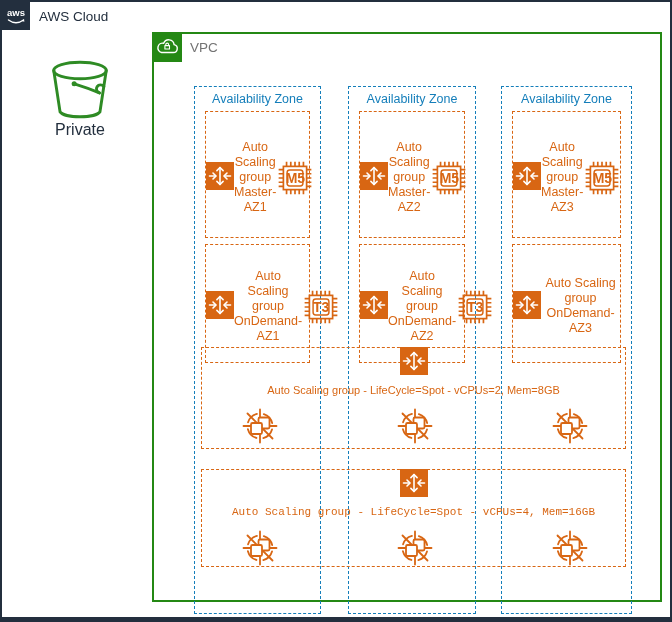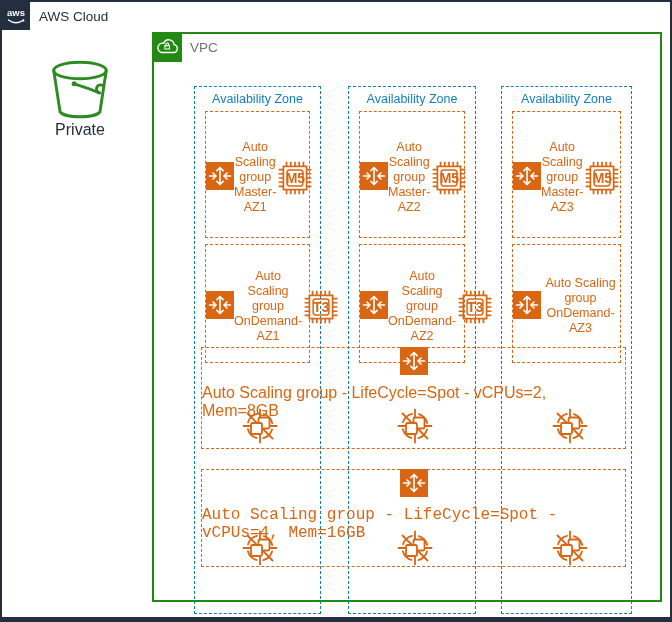--- a/index.html
+++ b/index.html
@@ -28,22 +28,22 @@
   .asg-icon{width:28px;height:28px;margin-top:3px;flex:none;}
   .group-label{margin-top:5px;text-align:center;font-size:12.5px;line-height:15px;color:#D86613;}
   .chip{position:relative;width:38px;height:38px;margin-top:7px;flex:none;}
   .chip svg{position:absolute;inset:0;width:100%;height:100%;}
   .chip-label{position:absolute;inset:0;display:flex;align-items:center;justify-content:center;
               font-size:14px;font-weight:bold;color:#D86613;}
   
   .spot-box{position:absolute;left:47px;width:425px;border:1.5px dashed #D86613;box-sizing:border-box;}
   .spot1{top:313px;height:102px;} .spot2{top:435px;height:98px;font-family:Liberation Mono, monospace;}
   .spot-asg{position:absolute;left:calc(50% - 14px);top:-1px;width:28px;height:28px;}
-  .spot-label{position:absolute;top:36px;left:0;width:100%;
-              font-size:16px;color:#D86613;}
+  .spot-label{position:absolute;top:36px;left:0;width:100%;text-align:center;
+              font-size:11px;color:#D86613;}
   .spot-inst{position:absolute;top:56px;width:44px;height:44px;}
   .si1{left:36px;} .si2{left:191px;} .si3{left:346px;}
 </style>
 </head>
 <body>
 
 <svg width="0" height="0" style="position:absolute" aria-hidden="true">
   <defs>
     <symbol id="sym-asg" viewBox="0 0 28 28">
       <rect width="28" height="28" fill="#D86613"></rect>

